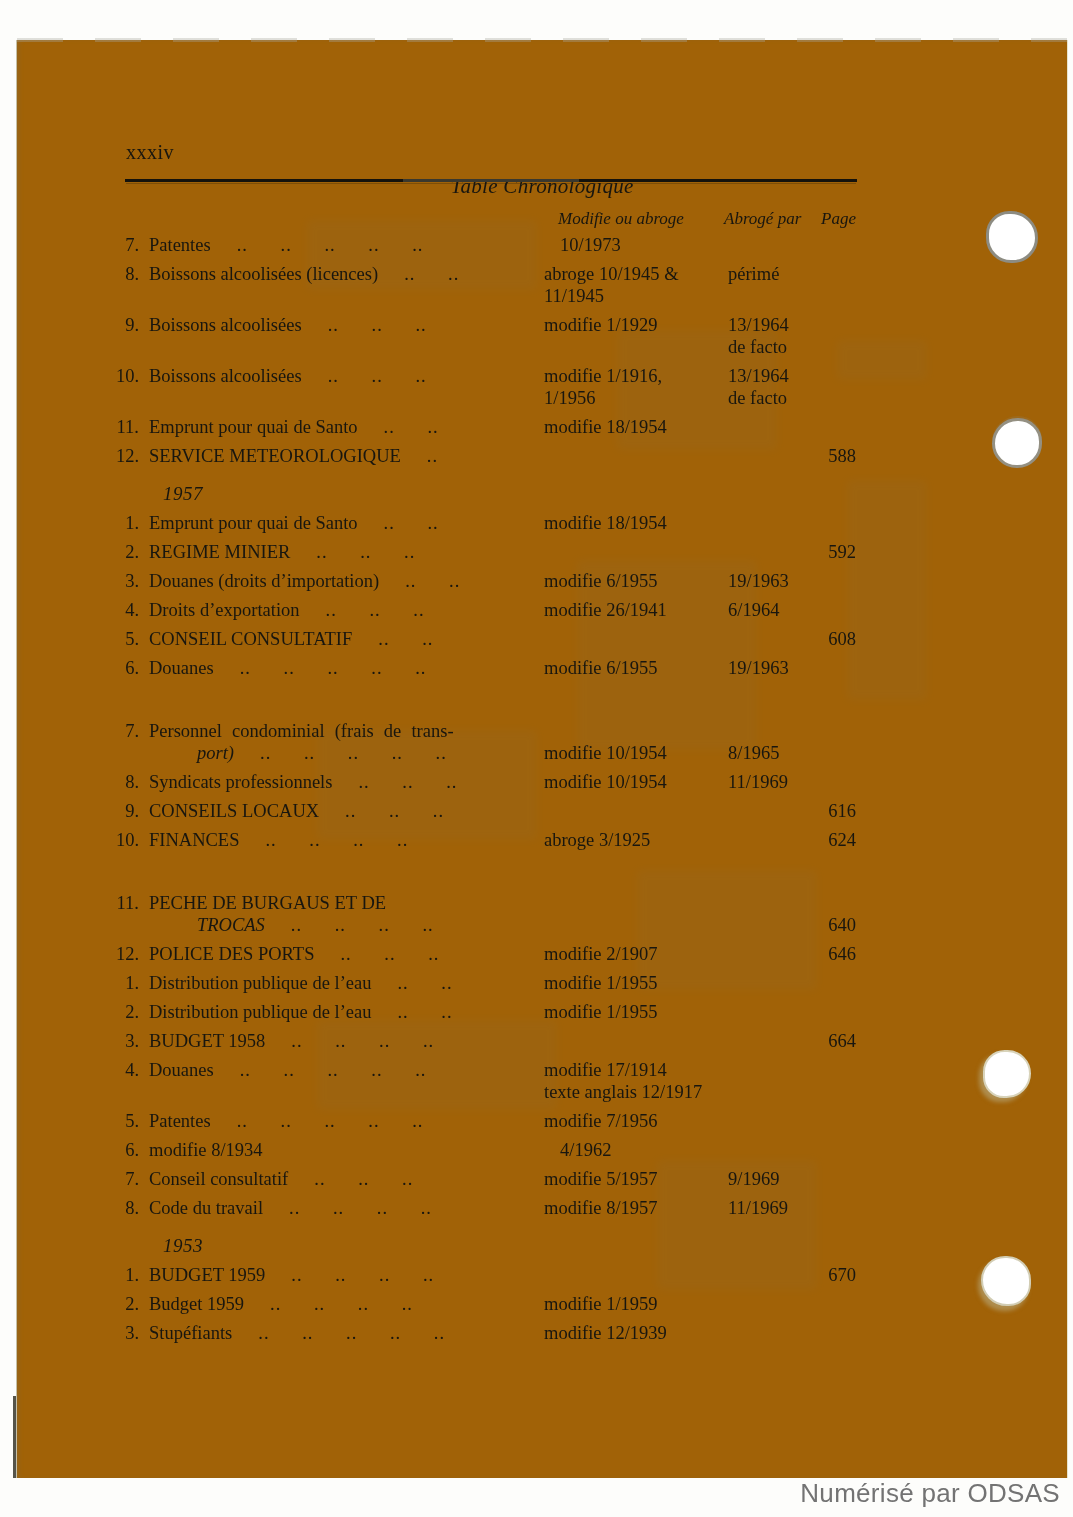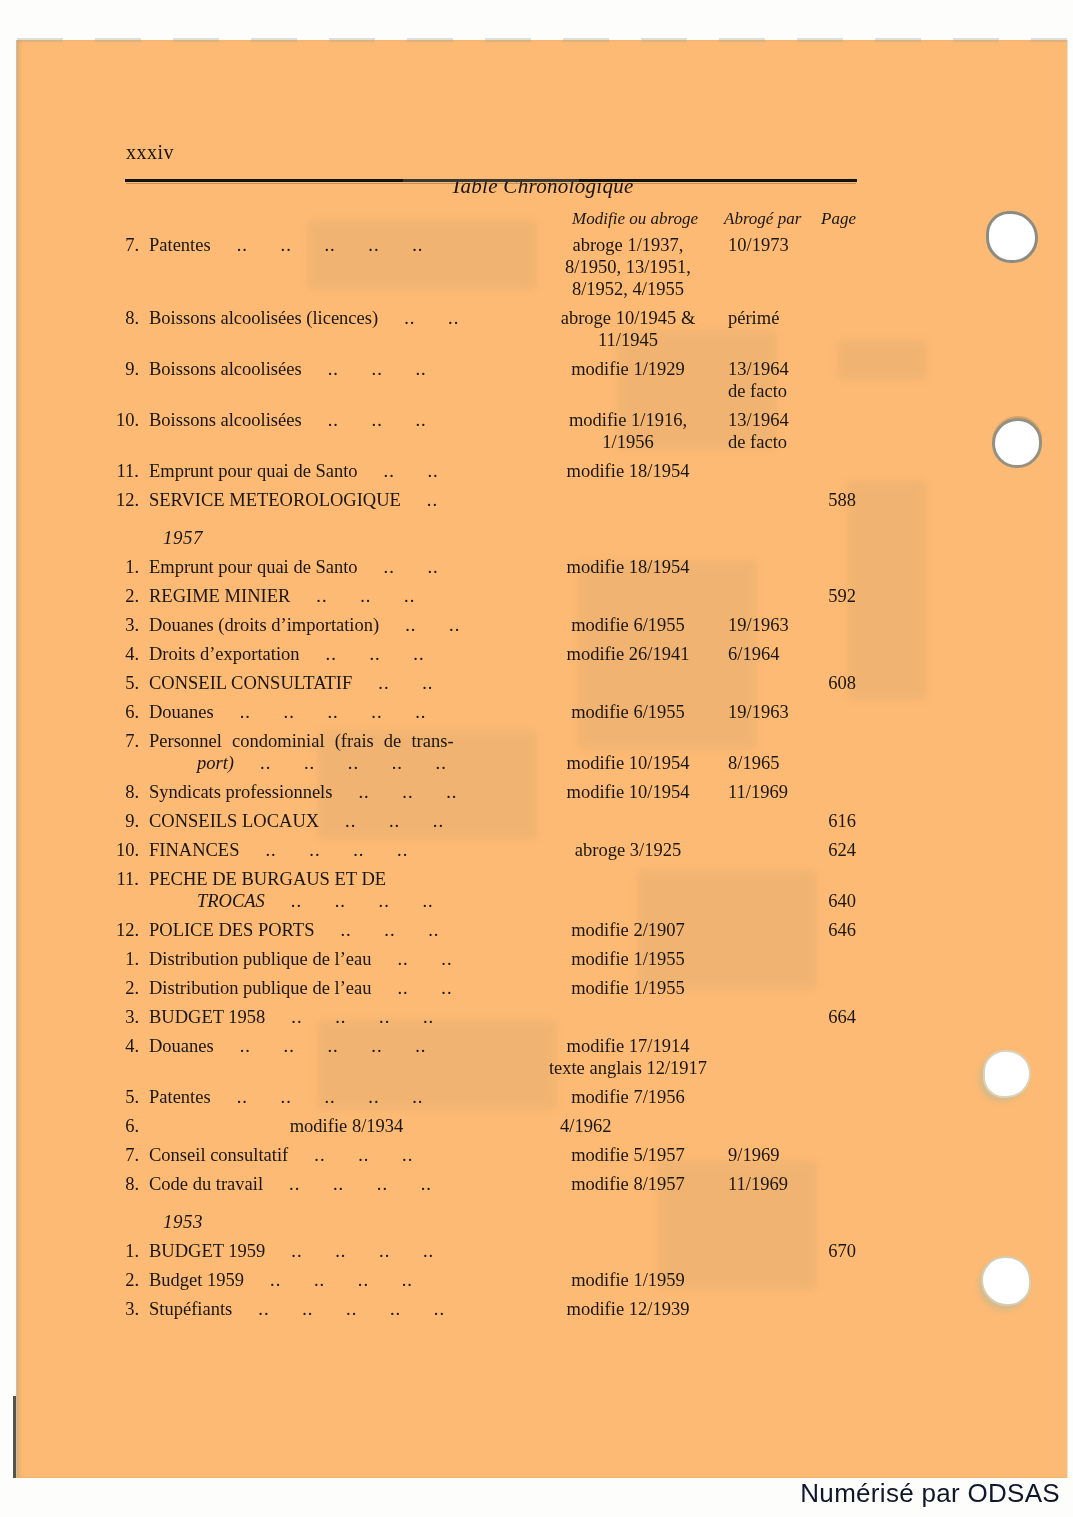--- a/index.html
+++ b/index.html
@@ -5,21 +5,21 @@
   html,body{margin:0;padding:0;}
   body{
     width:1073px;height:1517px;position:relative;overflow:hidden;
     background:#fdfdfb;
     font-family:"Liberation Serif", serif;
     color:#18160f;
   }
   
   .sheet{
     position:absolute;left:16px;top:40px;width:1050px;height:1438px;
-    background:#fdba74;
+    background:#a16207;
     border-left:1px solid #c6c0a6;
     border-right:1px solid #e8e4cc;
     box-shadow:inset 3px 0 6px -3px rgba(120,115,90,.45);
   }
   .sheet::before{ 
     content:"";position:absolute;left:0;top:-2px;right:0;height:4px;
     background:repeating-linear-gradient(90deg,#a9a89d 0 46px,transparent 46px 78px);
     opacity:.35;
   }
   .spine-mark{ 
@@ -51,36 +51,36 @@
     display:grid;grid-template-columns:48px 395px 168px 100px 44px;
     align-items:baseline;line-height:22px;font-size:18.5px;
   }
   .trow{margin-bottom:7px;}
   .head-line{margin-bottom:4px;font-style:italic;font-size:17px;}
   .head-line .c2{padding-left:14px;white-space:nowrap;}
   .head-line .c3{padding-left:12px;}
   .cell{min-height:1px;}
   .num{text-align:right;padding-right:10px;}
   .title{white-space:nowrap;overflow:hidden;}
-  .title.wide{grid-column:2 / 6;overflow:visible;}
+  .title.wide{grid-column:2 / 6;overflow:visible;margin-top:34px;}
   .title.justify{word-spacing:5.5px;}
   .title .indent{padding-left:48px;font-style:italic;}
   .dots{margin-left:26px;word-spacing:27px;letter-spacing:1px;}
-  .c2{white-space:pre;padding-left:0;text-align:center;}
+  .c2{white-space:pre;padding-left:0;}
   .c3{white-space:pre;padding-left:16px;}
   .pg{text-align:right;}
   .year{
     font-style:italic;font-size:19px;line-height:22px;
     margin:16px 0 7px 62px;letter-spacing:.5px;
   }
   
   .watermark{
     position:absolute;right:13px;bottom:8px;
     font-family:"Liberation Sans", sans-serif;
-    font-size:26px;color:#0f172a;letter-spacing:.3px;
+    font-size:26px;color:#737373;letter-spacing:.3px;
   }
 </style>
 </head>
 <body>
 
 <div class="sheet">
   <div class="spine-mark"></div>
 
   <div class="ghost" style="left:290px;top:180px;width:230px;height:70px;"></div>
   <div class="ghost" style="left:600px;top:290px;width:160px;height:120px;"></div>
@@ -107,23 +107,20 @@
       <div class="cell title"></div>
       <div class="cell c2">Modifie ou abroge</div>
       <div class="cell c3">Abrogé par</div>
       <div class="cell pg">Page</div>
     </div>
     <div>
         <div class="trow">
           <div class="line">
             <div class="cell num">7.</div>
             <div class="cell title"><span>Patentes</span><span class="dots">.. .. .. .. ..</span></div>
-            <div class="cell c2">abroge 1/1937,
-8/1950, 13/1951,
-8/1952, 4/1955</div>
             <div class="cell c3">10/1973</div>
             <div class="cell pg"></div>
           </div>
         </div>
         <div class="trow">
           <div class="line">
             <div class="cell num">8.</div>
             <div class="cell title"><span>Boissons alcoolisées (licences)</span><span class="dots">.. ..</span></div>
             <div class="cell c2">abroge 10/1945 &amp;
 11/1945</div>

